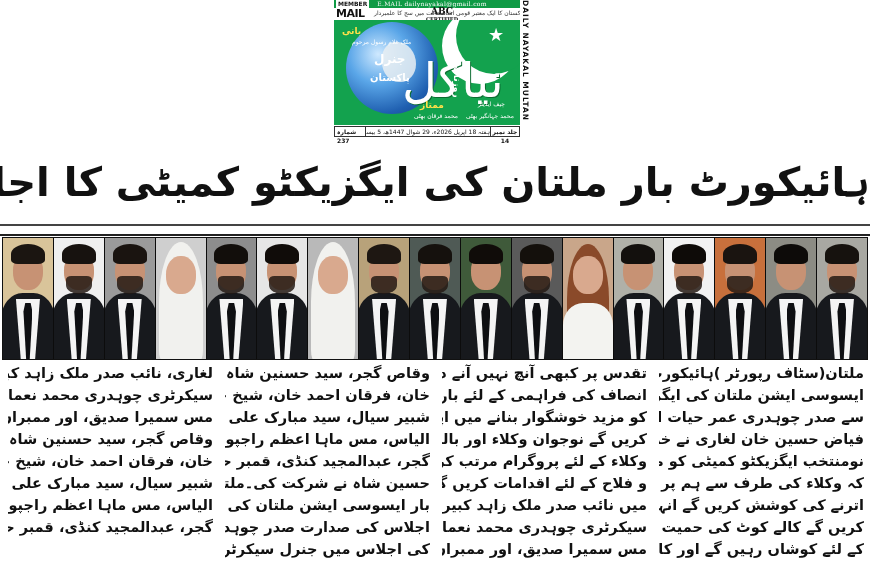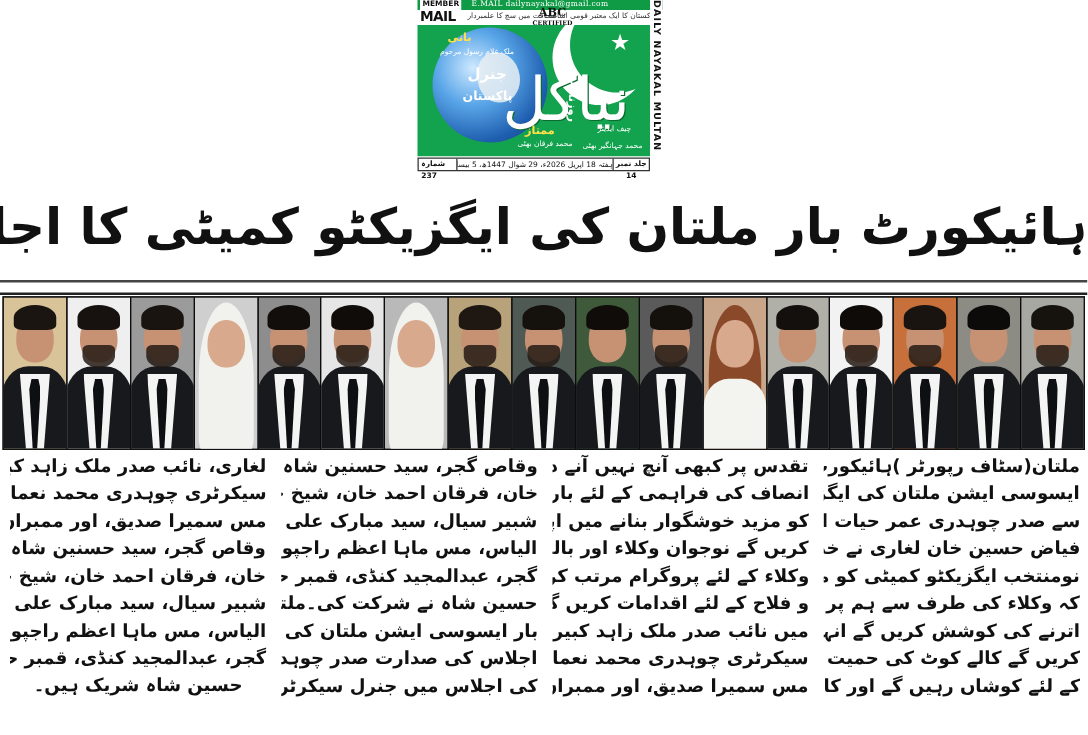--- a/index.html
+++ b/index.html
@@ -54,21 +54,21 @@
     background:#ffffff;
   }
   .mh-crescent-cut {
     position:absolute; left:122px; top:-22px; width:76px; height:76px; border-radius:50%;
     background:#13a24e;
   }
   .mh-star {
     position:absolute; left:154px; top:6px; color:#fff; font-size:18px; line-height:18px;
   }
   .mh-founder {
-    position:absolute; left:24px; top:6px; color:#ffe04a; font-size:9px; font-weight:bold; direction:rtl;
+    position:absolute; left:8px; top:6px; color:#ffe04a; font-size:9px; font-weight:bold; direction:rtl;
   }
   .mh-founder-name {
     position:absolute; left:18px; top:18px; color:#fff; font-size:6px; direction:rtl;
   }
   .mh-city {
     position:absolute; left:40px; top:32px; color:#fff; font-size:12px; font-weight:bold; direction:rtl;
   }
   .mh-country {
     position:absolute; left:36px; top:52px; color:#fff; font-size:10px; font-weight:bold; direction:rtl;
   }
@@ -399,15 +399,14 @@
   </div>
   <div class="col">
     <span class="line">لغاری، نائب صدر ملک زاہد کبیر کھاکھی، فنانس</span>
     <span class="line">سیکرٹری چوہدری محمد نعمان ، لائبریری سیکرٹری</span>
     <span class="line">مس سمیرا صدیق، اور ممبران ایگزیکٹو چوہدری</span>
     <span class="line">وقاص گجر، سید حسنین شاہ گیلانی، مس آمنہ</span>
     <span class="line">خان، فرقان احمد خان، شیخ جنید طارق، مہر غلام</span>
     <span class="line">شبیر سیال، سید مبارک علی شاہ، سید جنید ممتاز، محمد</span>
     <span class="line">الیاس، مس ماہا اعظم راجپوت، عمران عباس</span>
     <span class="line">گجر، عبدالمجید کنڈی، قمبر حسن نکیانہ اور صداقت</span>
-    <span class="line last">حسین شاہ شریک ہیں۔</span>
   </div>
 </div>
 
 </body></html>

